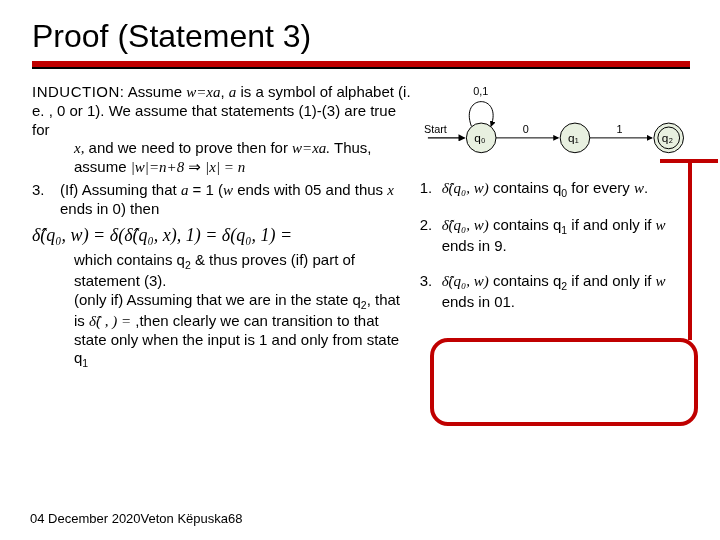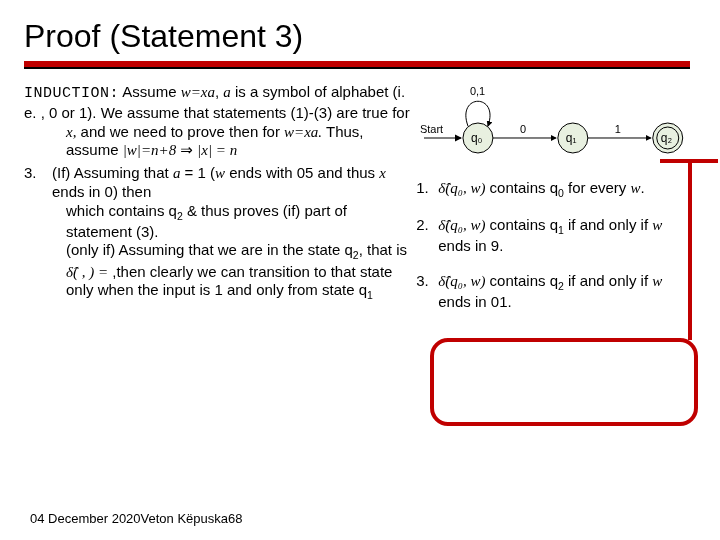--- a/index.html
+++ b/index.html
@@ -7,21 +7,21 @@
     padding: 0;
     width: 720px;
     height: 540px;
     font-family: Verdana, Geneva, sans-serif;
     background: #fff;
     color: #000;
     position: relative;
     overflow: hidden;
   }
   .slide {
-    padding: 18px 30px 0 24px;
+    padding: 18px 30px 0 32px;
     box-sizing: border-box;
     width: 100%;
     height: 100%;
     position: relative;
   }
   .title {
     font-size: 32px;
     font-family: Verdana, sans-serif;
     color: #000;
     margin: 0 0 6px 0;
@@ -43,21 +43,20 @@
     padding-right: 6px;
   }
   .right-col {
     flex: 0 0 42%;
   }
   .induction-block {
     margin-bottom: 4px;
   }
   .ind-label {
     letter-spacing: 0.5px;
-    font-family: Liberation Mono, monospace;
   }
   .hang {
     padding-left: 42px;
   }
   .num-item {
     display: flex;
     margin-top: 2px;
   }
   .num-item .n {
     flex: 0 0 28px;
@@ -134,20 +133,21 @@
         </div>
       </div>
 
       <div class="num-item">
         <div class="n">3.</div>
         <div class="b">
           <span>(If) Assuming that </span><span class="it">a</span><span> = 1 (</span><span class="it">w</span><span> ends with 05 and thus </span><span class="it">x</span><span> ends in 0) then</span>
         </div>
       </div>
 
+      <div class="delta-eq">δ̂(q₀, w) = δ(δ̂(q₀, x), 1) =  δ(q₀, 1) =</div>
 
       <div class="hang">
         <span>which contains q</span><sub>2</sub><span> &amp; thus proves (if) part of statement (3).</span>
         <br>
         <span>(only if) Assuming that we are in the state q</span><sub>2</sub><span>, that is </span><span class="dh">δ̂(   ,  ) =</span><span> ,then clearly we can transition to that state only when the input is 1 and only from state q</span><sub>1</sub>
       </div>
     </div>
 
     <div class="right-col">
       <div class="diagram">

